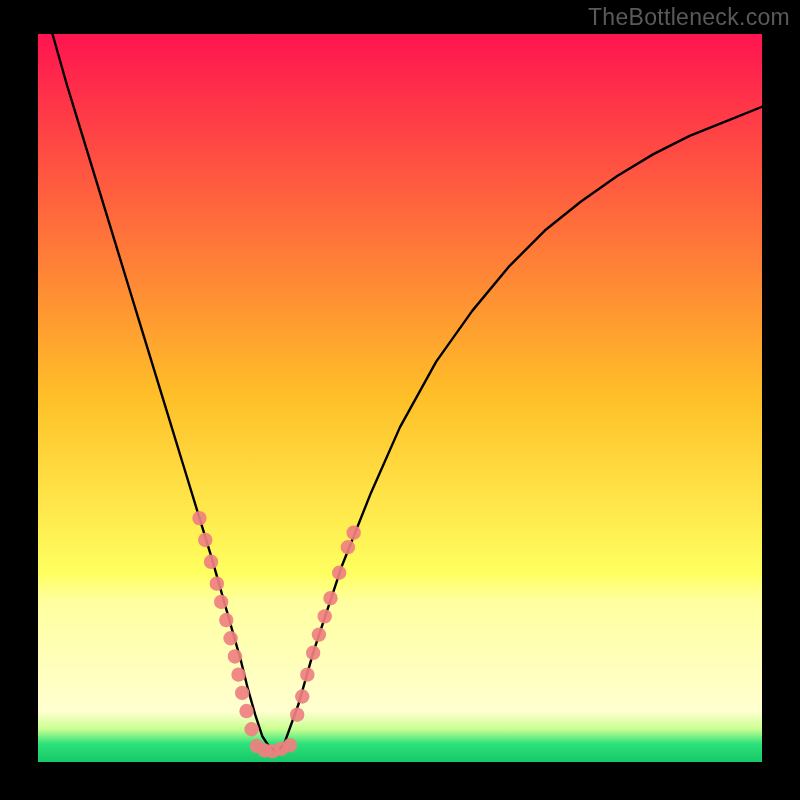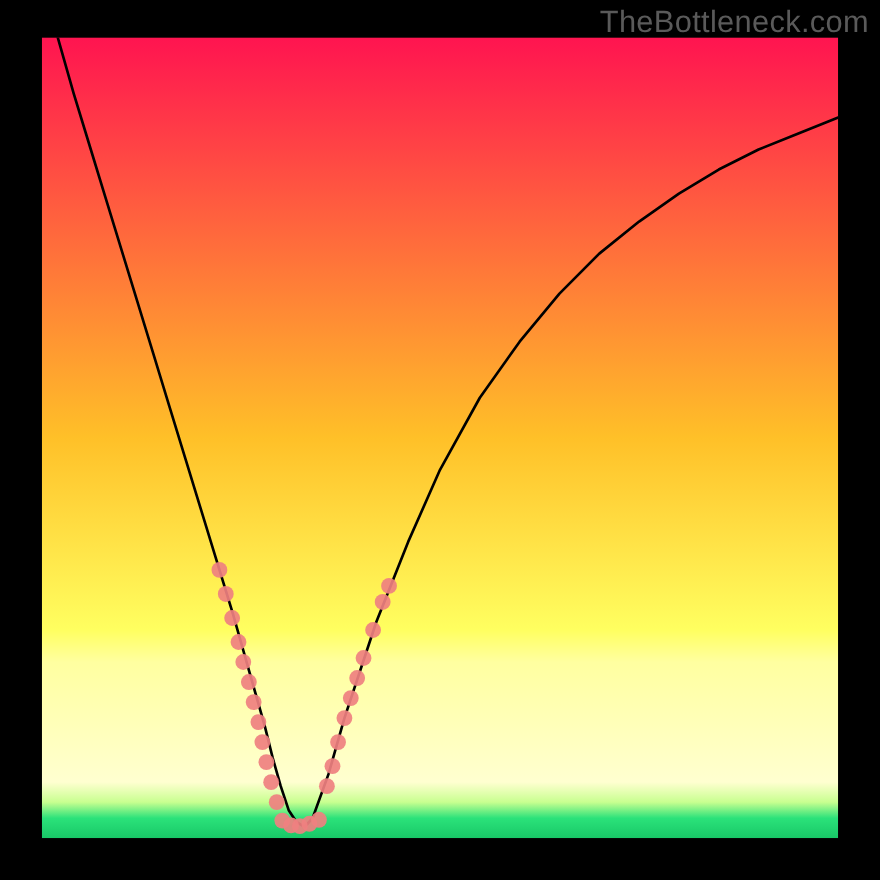--- a/index.html
+++ b/index.html
@@ -24,21 +24,21 @@
     left: 38px;
     top: 34px;
     width: 724px;
     height: 728px;
   }
   .watermark {
     position: absolute;
     top: 4px;
     right: 10px;
     color: #5a5a5a;
-    font-size: 28px;
+    font-size: 23px;
     font-weight: 500;
     letter-spacing: 0.3px;
     user-select: none;
   }
   svg { display: block; }
 </style>
 </head>
 <body>
 
 <div class="frame">

